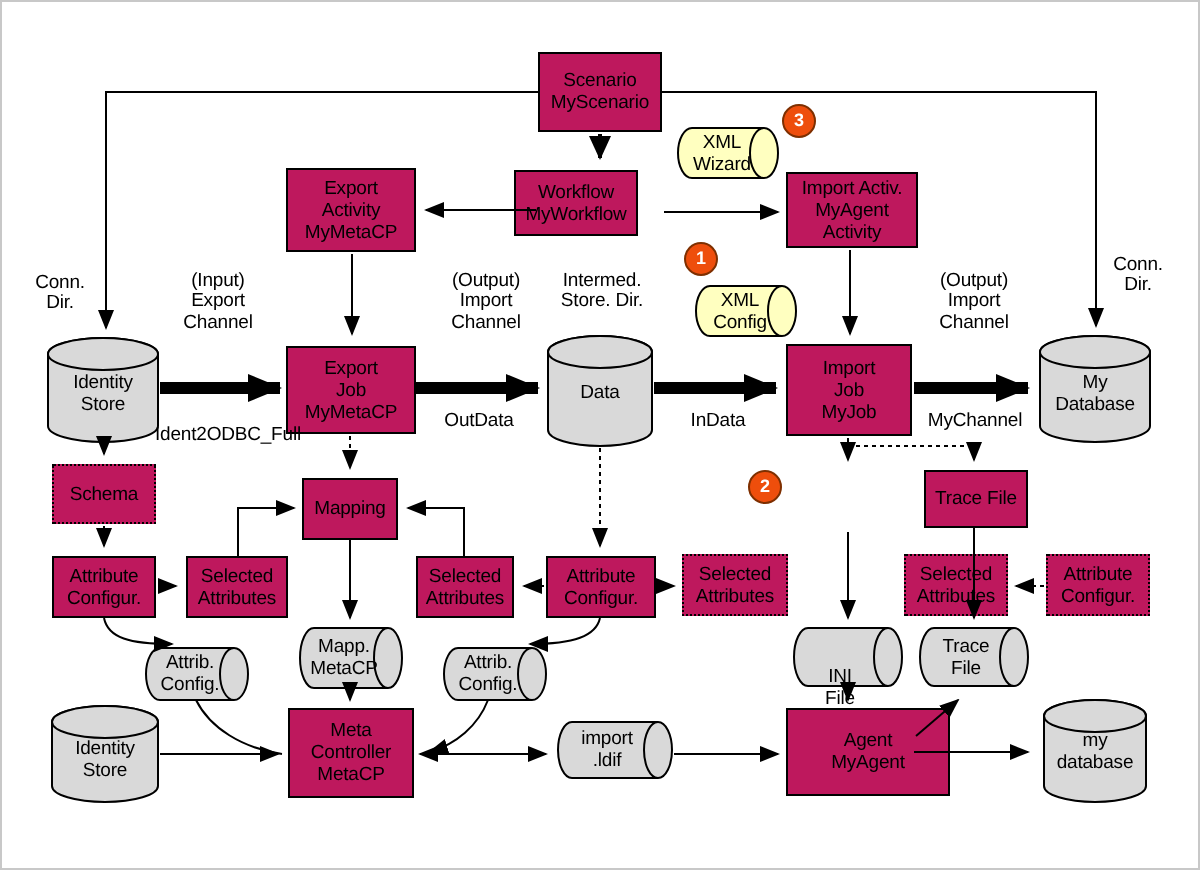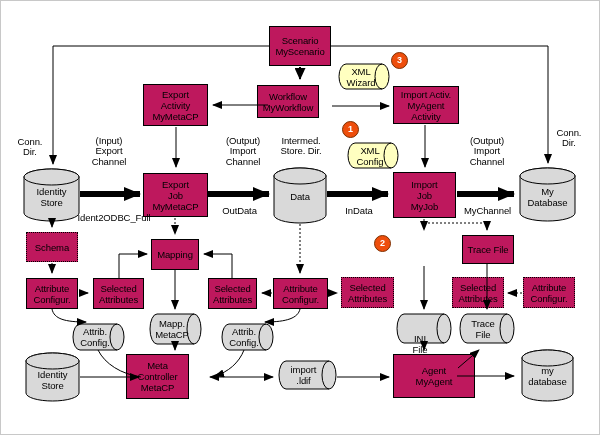--- a/index.html
+++ b/index.html
@@ -162,21 +162,21 @@
     <span>Selected</span>
     <span>Attributes</span>
   </div>
   <div class="n dot" style="left:522px;top:276px;width:52px;height:31px">
     <span>Attribute</span>
     <span>Configur.</span>
   </div>
   <div class="n" style="left:461px;top:234px;width:52px;height:29px">
     <span>Trace File</span>
   </div>
-  <div class="n" style="left:125px;top:353px;width:63px;height:45px">
+  <div class="n" style="left:143px;top:353px;width:63px;height:45px">
     <span>Meta</span>
     <span>Controller</span>
     <span>MetaCP</span>
   </div>
   <div class="n" style="left:392px;top:353px;width:82px;height:44px">
     <span>Agent</span>
     <span>MyAgent</span>
   </div>
 
   <div class="ov" style="left:23px;top:178px;width:55px;height:36px">

